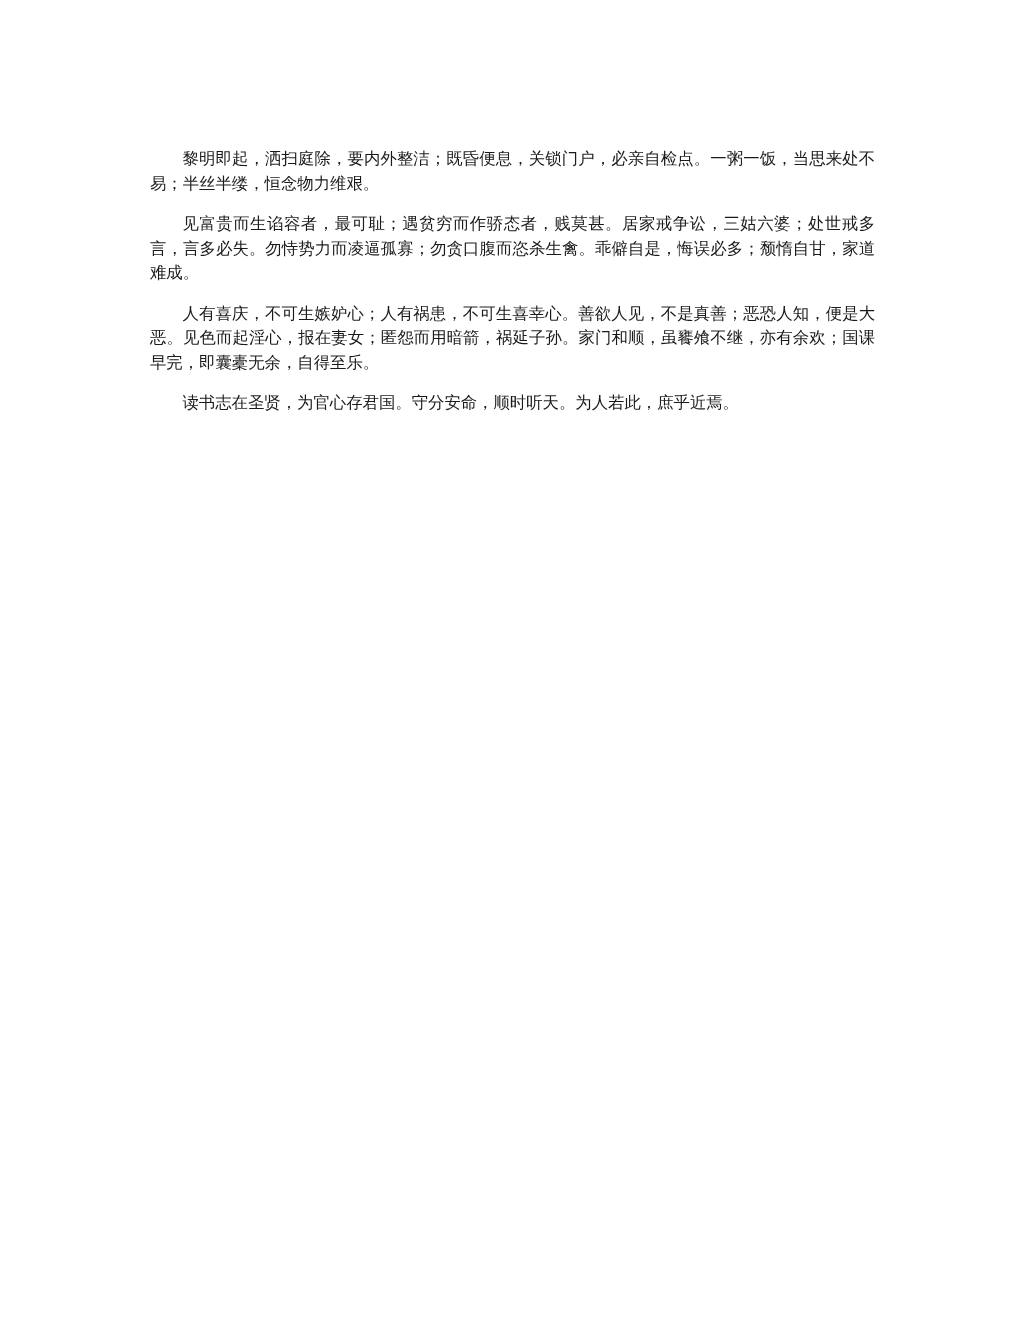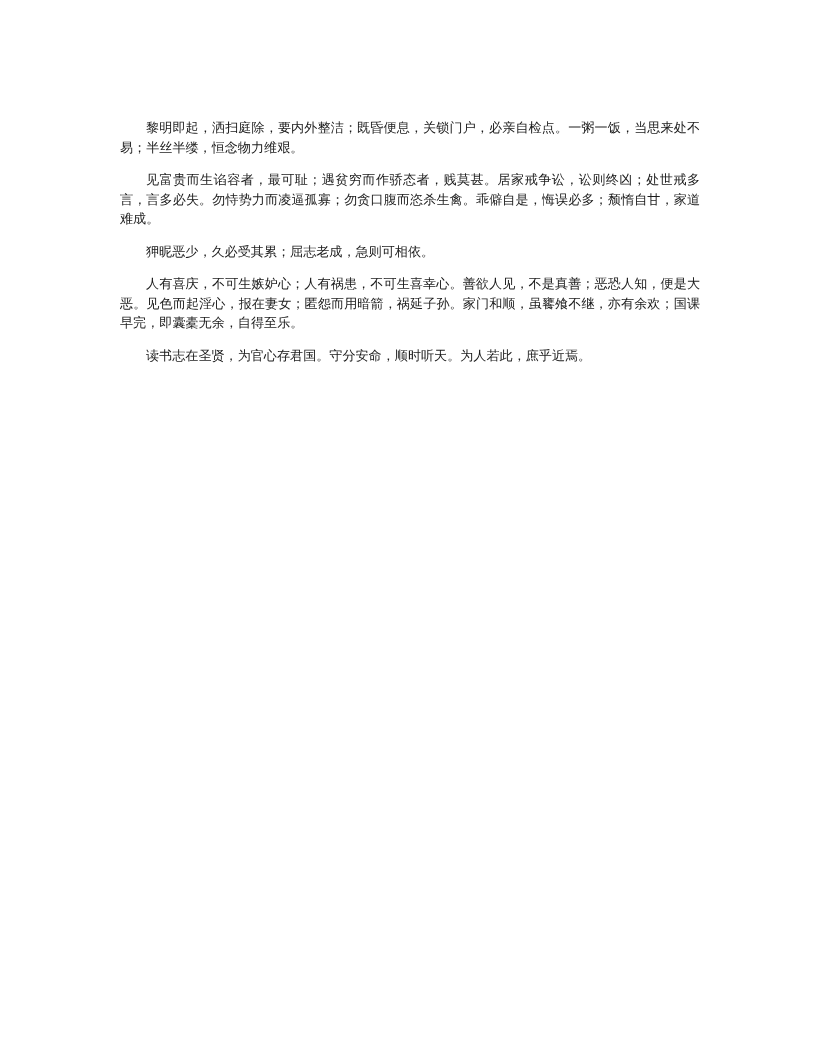--- a/index.html
+++ b/index.html
@@ -40,18 +40,17 @@
   .para:last-child {
     margin-bottom: 0;
   }
 </style>
 </head>
 <body>
 
 <div class="page">
   <div class="content">
     <p class="para">黎明即起，洒扫庭除，要内外整洁；既昏便息，关锁门户，必亲自检点。一粥一饭，当思来处不易；半丝半缕，恒念物力维艰。</p>
-    <p class="para">见富贵而生谄容者，最可耻；遇贫穷而作骄态者，贱莫甚。居家戒争讼，讼则终凶；处世戒多言，言多必失。勿恃势力而凌逼孤寡；勿贪口腹而恣杀生禽。乖僻自是，悔误必多；颓惰自甘，家道难成。</p>
-    <p class="para">狎昵恶少，久必受其累；屈志老成，急则可相依。</p>
+    <p class="para">见富贵而生谄容者，最可耻；遇贫穷而作骄态者，贱莫甚。居家戒争讼，三姑六婆；处世戒多言，言多必失。勿恃势力而凌逼孤寡；勿贪口腹而恣杀生禽。乖僻自是，悔误必多；颓惰自甘，家道难成。</p>
     <p class="para">人有喜庆，不可生嫉妒心；人有祸患，不可生喜幸心。善欲人见，不是真善；恶恐人知，便是大恶。见色而起淫心，报在妻女；匿怨而用暗箭，祸延子孙。家门和顺，虽饔飧不继，亦有余欢；国课早完，即囊橐无余，自得至乐。</p>
     <p class="para">读书志在圣贤，为官心存君国。守分安命，顺时听天。为人若此，庶乎近焉。</p>
   </div>
 </div>
 
 </body></html>

